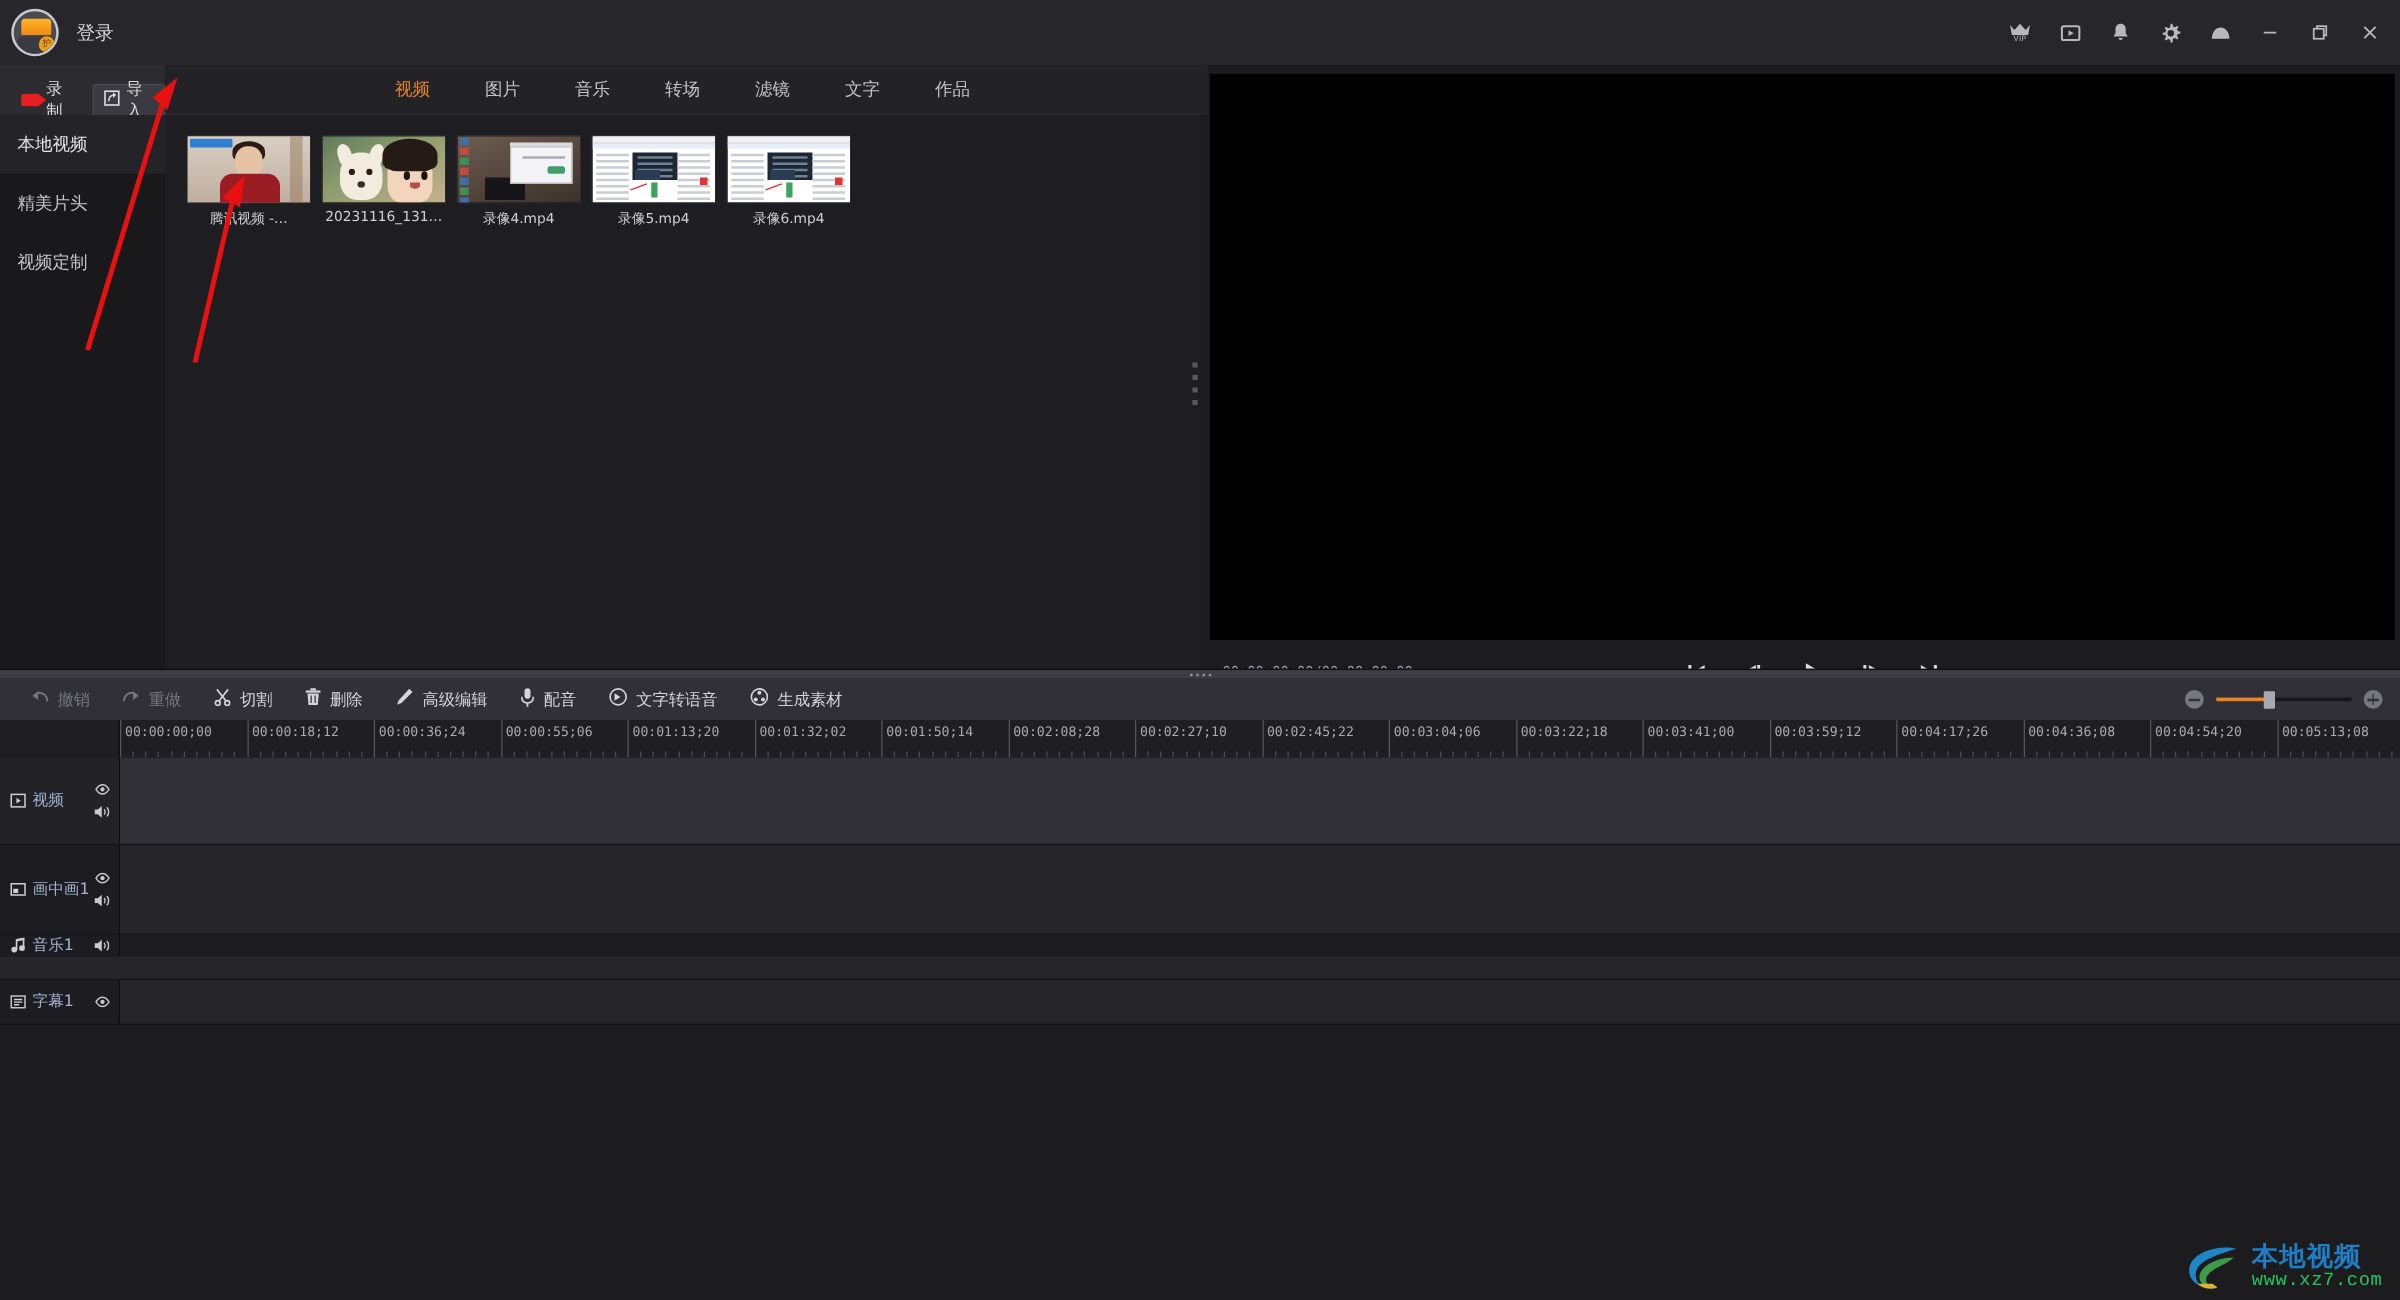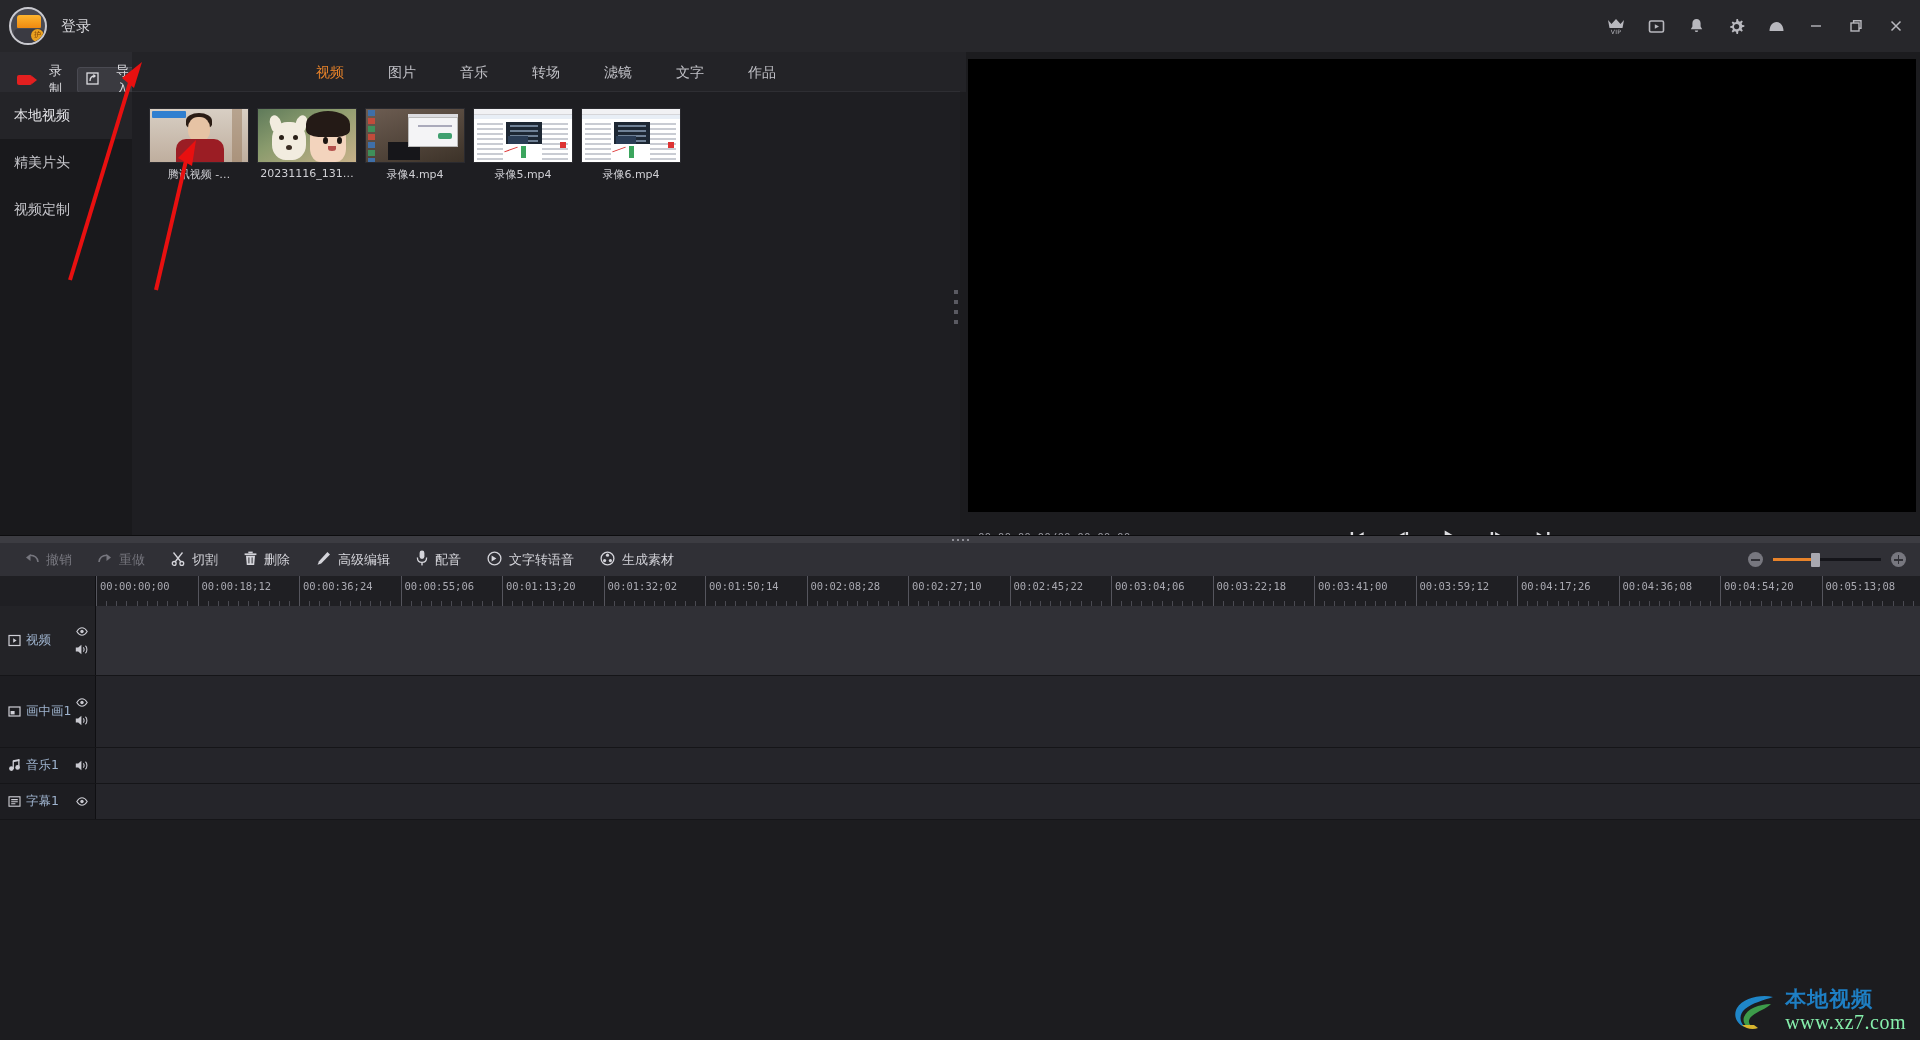--- a/index.html
+++ b/index.html
@@ -70,21 +70,21 @@
   
   .leftpanel {
     position: absolute; top: 52px; left: 0; width: 132px; bottom: 0;
   }
   .lp-buttons {
     position: absolute; top: 0; left: 0; width: 132px; height: 40px;
     background: #2b2b30;
     display: flex; align-items: center; gap: 6px; padding-left: 8px;
   }
   .lp-btn {
-    display: flex; align-items: center; gap: 17px;
+    display: flex; align-items: center; gap: 5px;
     height: 26px; padding: 0 8px; border-radius: 3px;
     font-size: 13px; color: #dcdce0;
     background: #3a3a40; border: 1px solid #4a4a52; margin-top: 16px;
   }
   .lp-btn.plain { background: transparent; border-color: transparent; }
   .rec-dot {
     width: 15px; height: 10px; background: #e31f1f; border-radius: 2px;
     position: relative; flex: none;
   }
   .rec-dot:after {
@@ -305,22 +305,22 @@
 
   
   .watermark {
     position: absolute; right: 14px; bottom: 6px;
     display: flex; align-items: center; gap: 8px;
   }
   .wm-logo { width: 44px; height: 40px; position: relative; }
   .wm-text { display: flex; flex-direction: column; }
   .wm-cn { font-size: 21px; font-weight: bold; color: #1e7fc4;
     letter-spacing: 1px; line-height: 1; }
-  .wm-en { font-size: 20px; color: #86efac; letter-spacing: .5px;
-    font-family: Liberation Serif, serif; line-height: 1.2; }
+  .wm-en { font-size: 15px; color: #22c55e; letter-spacing: .5px;
+    font-family: Liberation Mono, monospace; line-height: 1.2; }
 
   
   .arrow { position: absolute; pointer-events: none; }
 </style>
 </head>
 <body>
 
 <div class="titlebar">
   <div class="avatar">
     <div class="av-top"></div>
@@ -1066,21 +1066,21 @@
               <svg width="13" height="11" viewBox="0 0 13 11" fill="currentColor">
                 <path d="M0.8 3.6 H3.2 L6.4 0.8 V10.2 L3.2 7.4 H0.8 Z"></path>
                 <path d="M8.2 3.4 C9.4 4.3 9.4 6.7 8.2 7.6" fill="none" stroke="currentColor" stroke-width="1.1"></path>
                 <path d="M10.4 1.8 C12.4 3.4 12.4 7.6 10.4 9.2" fill="none" stroke="currentColor" stroke-width="1.1"></path>
               </svg>
             </span>
           </div>
         </div>
         <div class="tbody"></div>
       </div>
-      <div class="track alt" style="height: 36px;">
+      <div class="track alt" style="height: 36px; flex-direction: column;">
         <div class="thead">
           <div class="tname">
             <span class="ti">
               <svg width="13" height="13" viewBox="0 0 13 13" fill="currentColor">
                 <path d="M5 1.2 L11.4 0 V2 L5 3.2 Z"></path>
                 <circle cx="3.4" cy="9.6" r="2.3"></circle>
                 <rect x="4.6" y="1.6" width="1.3" height="8.4"></rect>
                 <circle cx="9.6" cy="8.4" r="2.3"></circle>
                 <rect x="10.2" y="0.4" width="1.3" height="8.2"></rect>
               </svg>

